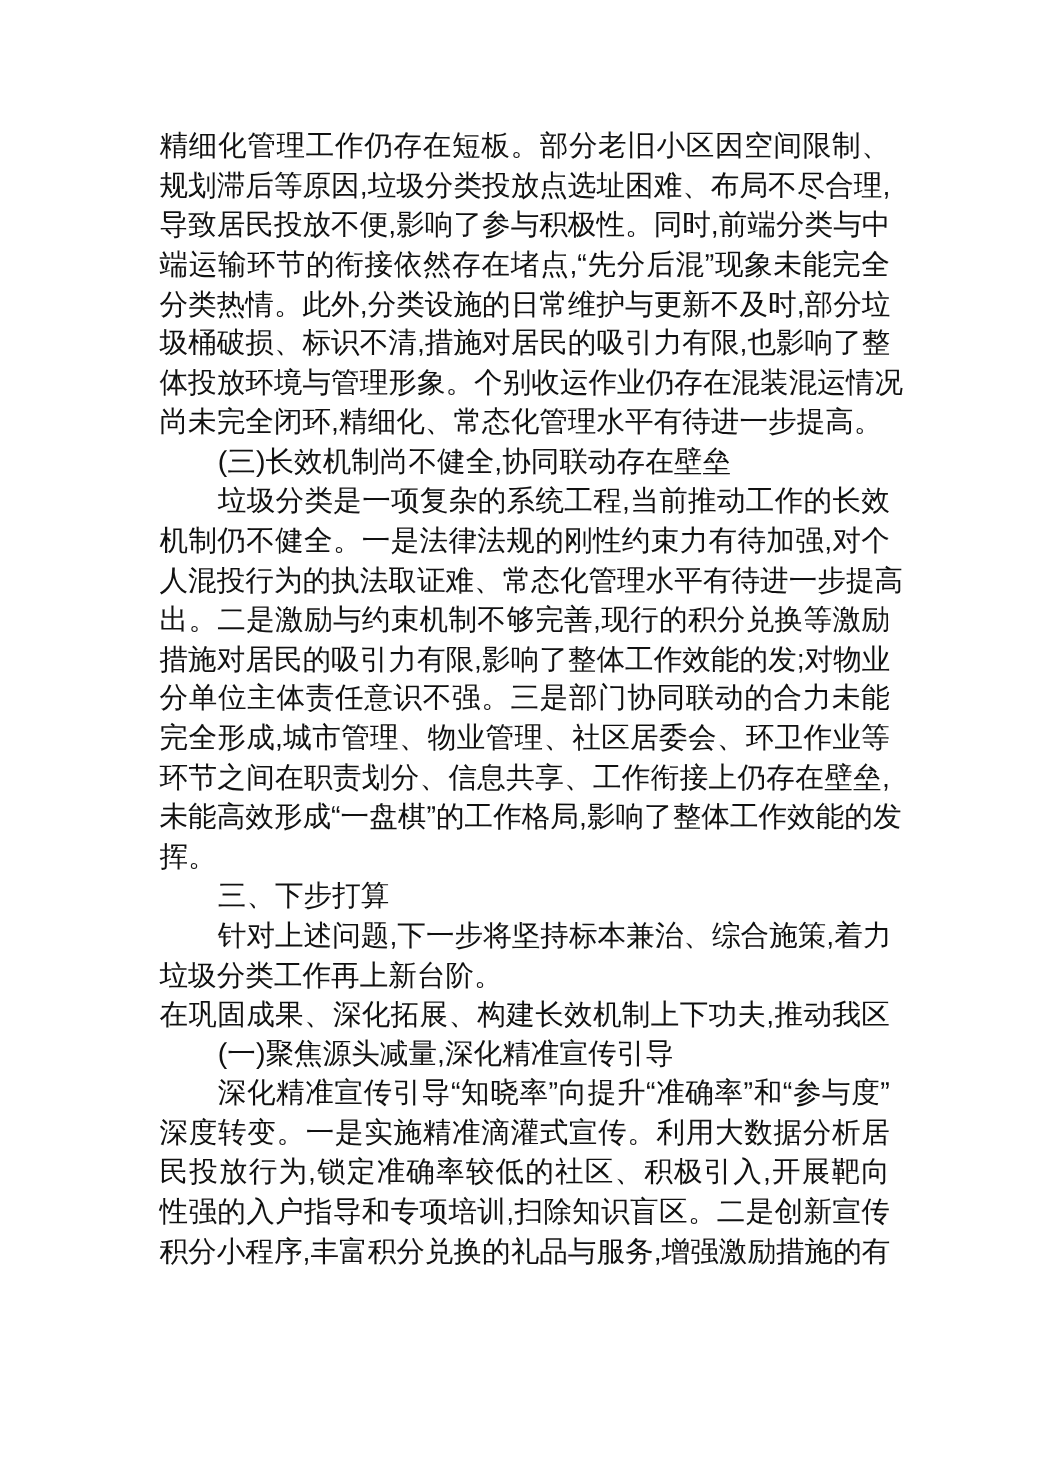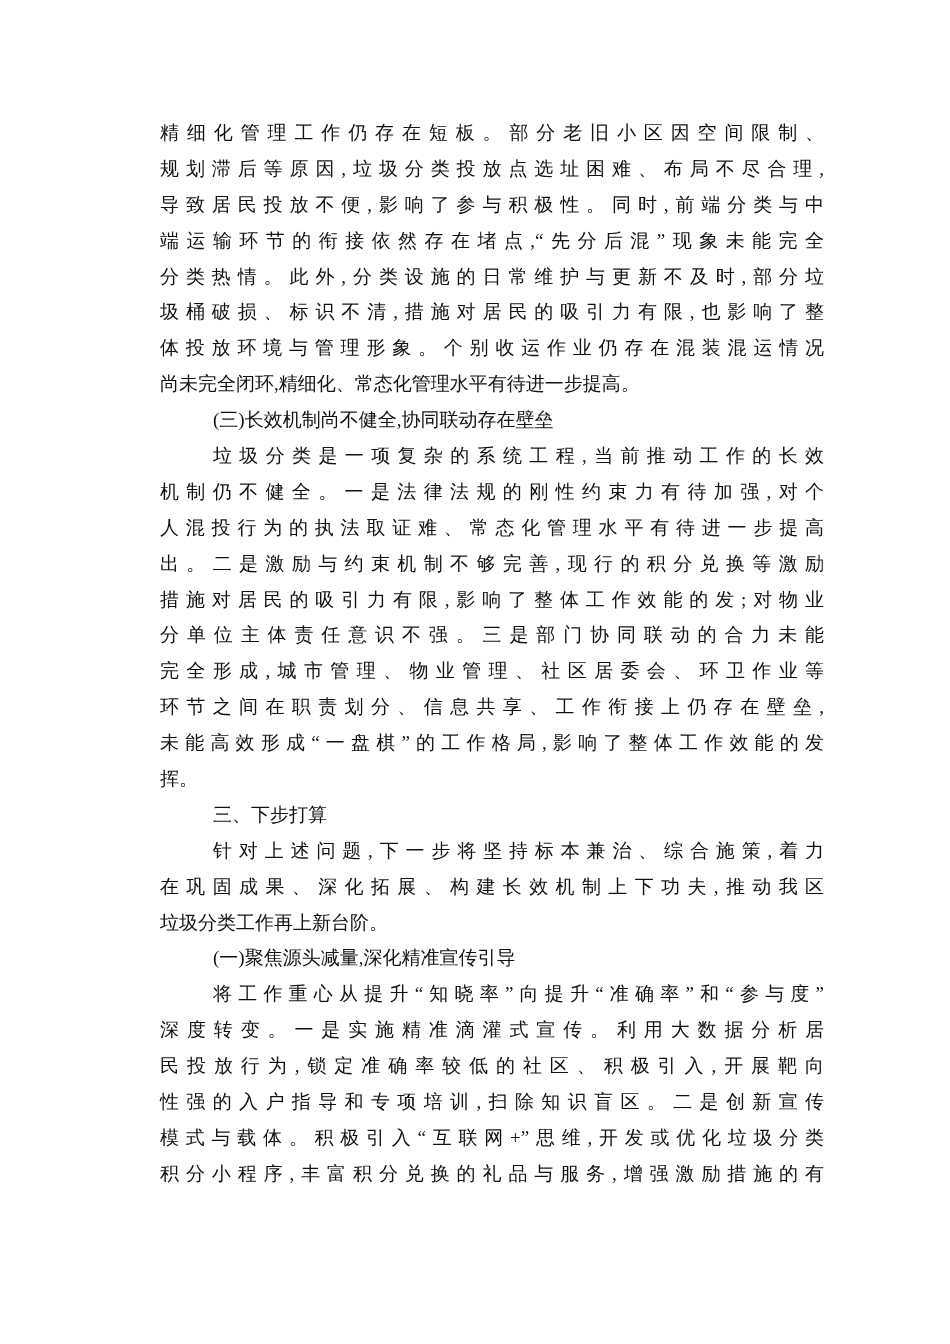--- a/index.html
+++ b/index.html
@@ -11,25 +11,24 @@
       width: 950px;
       height: 1344px;
       position: relative;
       overflow: hidden;
     }
     .page {
       position: absolute;
       left: 145px;
       top: 115px;
       width: 664px;
-      font-family: Liberation Serif, serif;
-      font-size: 19px;
+      font-family: Liberation Sans, sans-serif;
+      font-size: 26px;
       line-height: 35.9px;
       color: #111111;
-      margin-left: 15px;
     }
     .line {
       display: block;
       white-space: nowrap;
       height: 35.9px;
       text-align: justify;
       text-align-last: justify;
       letter-spacing: 0px;
     }
     .line.last {
@@ -60,22 +59,21 @@
   <span class="line">人混投行为的执法取证难、常态化管理水平有待进一步提高</span>
   <span class="line">出。二是激励与约束机制不够完善,现行的积分兑换等激励</span>
   <span class="line">措施对居民的吸引力有限,影响了整体工作效能的发;对物业</span>
   <span class="line">分单位主体责任意识不强。三是部门协同联动的合力未能</span>
   <span class="line">完全形成,城市管理、物业管理、社区居委会、环卫作业等</span>
   <span class="line">环节之间在职责划分、信息共享、工作衔接上仍存在壁垒,</span>
   <span class="line">未能高效形成“一盘棋”的工作格局,影响了整体工作效能的发</span>
   <span class="line last">挥。</span>
   <span class="line indent heading">三、下步打算</span>
   <span class="line indent">针对上述问题,下一步将坚持标本兼治、综合施策,着力</span>
+  <span class="line last">垃圾分类工作再上新台阶。</span>
   <span class="line">在巩固成果、深化拓展、构建长效机制上下功夫,推动我区</span>
-  <span class="line last">垃圾分类工作再上新台阶。</span>
   <span class="line indent heading">(一)聚焦源头减量,深化精准宣传引导</span>
-  <span class="line indent">将工作重心从提升“知晓率”向提升“准确率”和“参与度”</span>
+  <span class="line indent">深化精准宣传引导“知晓率”向提升“准确率”和“参与度”</span>
   <span class="line">深度转变。一是实施精准滴灌式宣传。利用大数据分析居</span>
   <span class="line">民投放行为,锁定准确率较低的社区、积极引入,开展靶向</span>
   <span class="line">性强的入户指导和专项培训,扫除知识盲区。二是创新宣传</span>
-  <span class="line">模式与载体。积极引入“互联网+”思维,开发或优化垃圾分类</span>
   <span class="line">积分小程序,丰富积分兑换的礼品与服务,增强激励措施的有</span>
 </div>
 
 </body></html>

